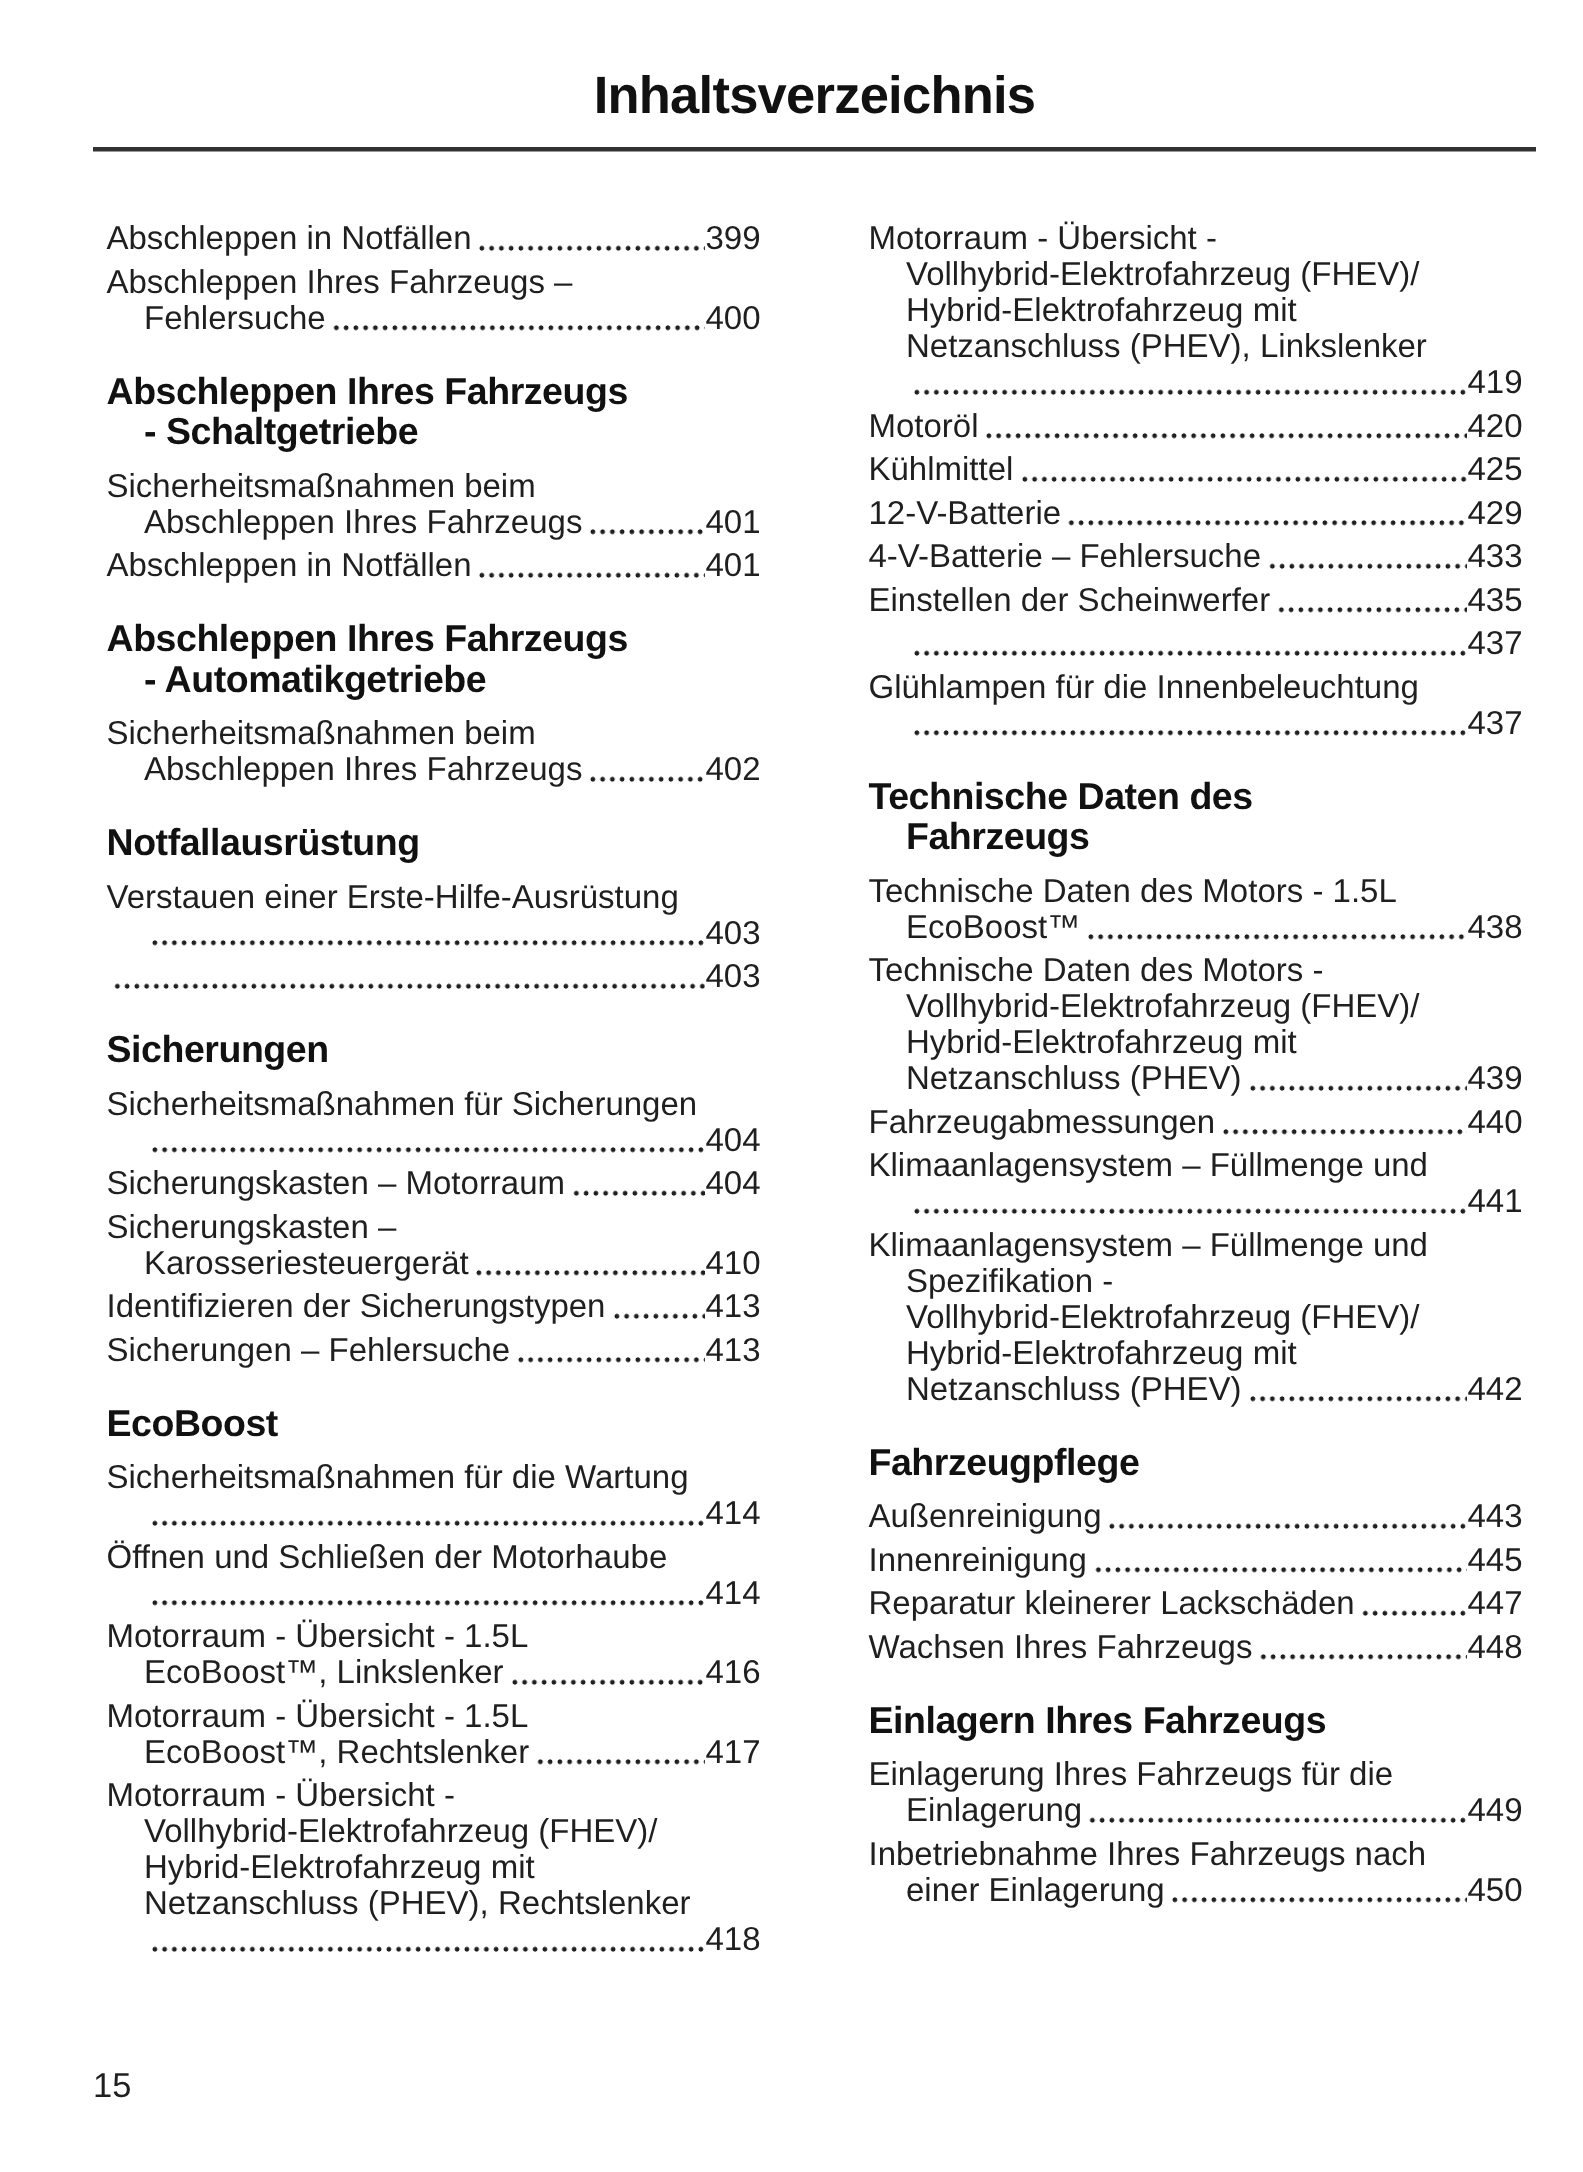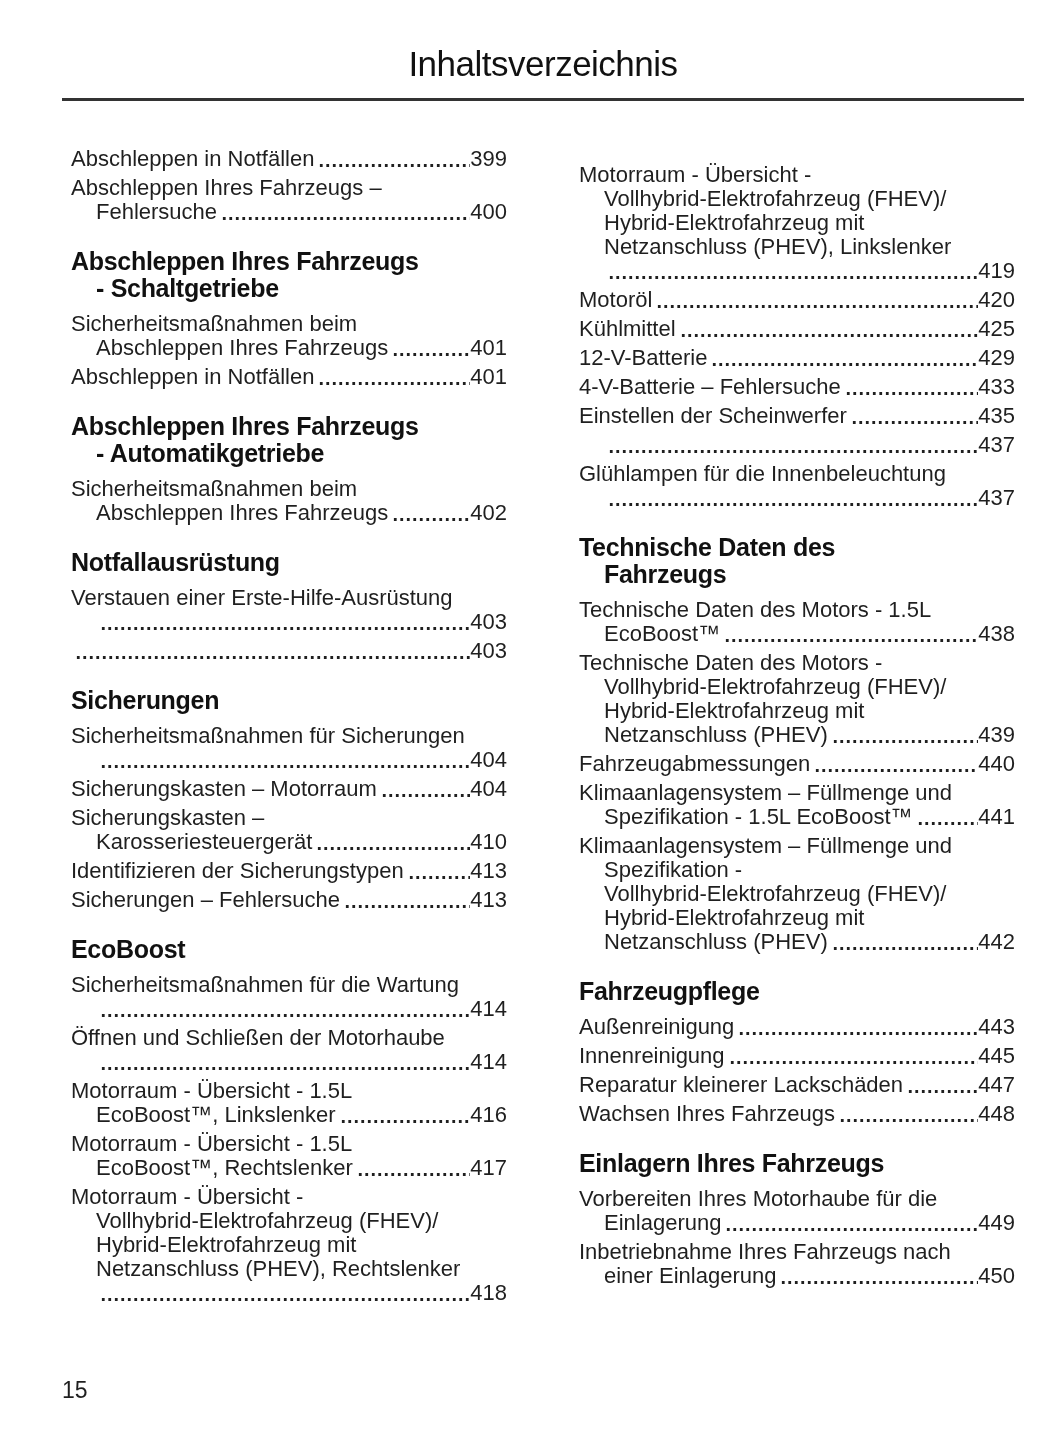--- a/index.html
+++ b/index.html
@@ -18,35 +18,34 @@
   }
   .content {
     margin-left: 62px;
     margin-right: 31px; 
   }
   .doc-title {
     margin: 0;
     padding-top: 44px;
     text-align: center;
     font-size: 35px;
-    font-weight: 400;
+    font-weight: 700;
     letter-spacing: -0.5px;
     color: var(--heading-color, #111111);
   }
   .rule {
     border: none;
     height: 2.5px;
     background: var(--rule-color, #333333);
     margin: 14px 0 0 0;
   }
   .columns {
     display: flex;
     gap: 72px;
     padding: 46px 9px 0 9px;
-    align-items: center;
   }
   .col {
     flex: 1 1 0;
     min-width: 0;
   }
   .heading {
     margin: 24px 0 10px 0;
     font-size: 25px;
     line-height: 27px;
     font-weight: 700;
@@ -330,21 +329,20 @@
           <div class="entry">
             <div class="line lastline">
               <span class="txt">Fahrzeugabmessungen</span>
               <span class="leader"></span>
               <span class="pg">440</span>
             </div>
           </div>
           <div class="entry">
             <div class="line">Klimaanlagensystem – Füllmenge und</div>
             <div class="line cont lastline">
-              <span class="txt">Spezifikation - 1.5L EcoBoost™</span>
               <span class="leader"></span>
               <span class="pg">441</span>
             </div>
           </div>
           <div class="entry">
             <div class="line">Klimaanlagensystem – Füllmenge und</div>
             <div class="line cont">Spezifikation -</div>
             <div class="line cont">Vollhybrid-Elektrofahrzeug (FHEV)/</div>
             <div class="line cont">Hybrid-Elektrofahrzeug mit</div>
             <div class="line cont lastline">
@@ -381,21 +379,21 @@
             <div class="line lastline">
               <span class="txt">Wachsen Ihres Fahrzeugs</span>
               <span class="leader"></span>
               <span class="pg">448</span>
             </div>
           </div>
           <div class="heading">
             <div class="line">Einlagern Ihres Fahrzeugs</div>
           </div>
           <div class="entry">
-            <div class="line">Vorbereiten Ihres Motorhaube für die</div>
+            <div class="line">Einlagerung Ihres Fahrzeugs für die</div>
             <div class="line cont lastline">
               <span class="txt">Einlagerung</span>
               <span class="leader"></span>
               <span class="pg">449</span>
             </div>
           </div>
           <div class="entry">
             <div class="line">Inbetriebnahme Ihres Fahrzeugs nach</div>
             <div class="line cont lastline">
               <span class="txt">einer Einlagerung</span>

